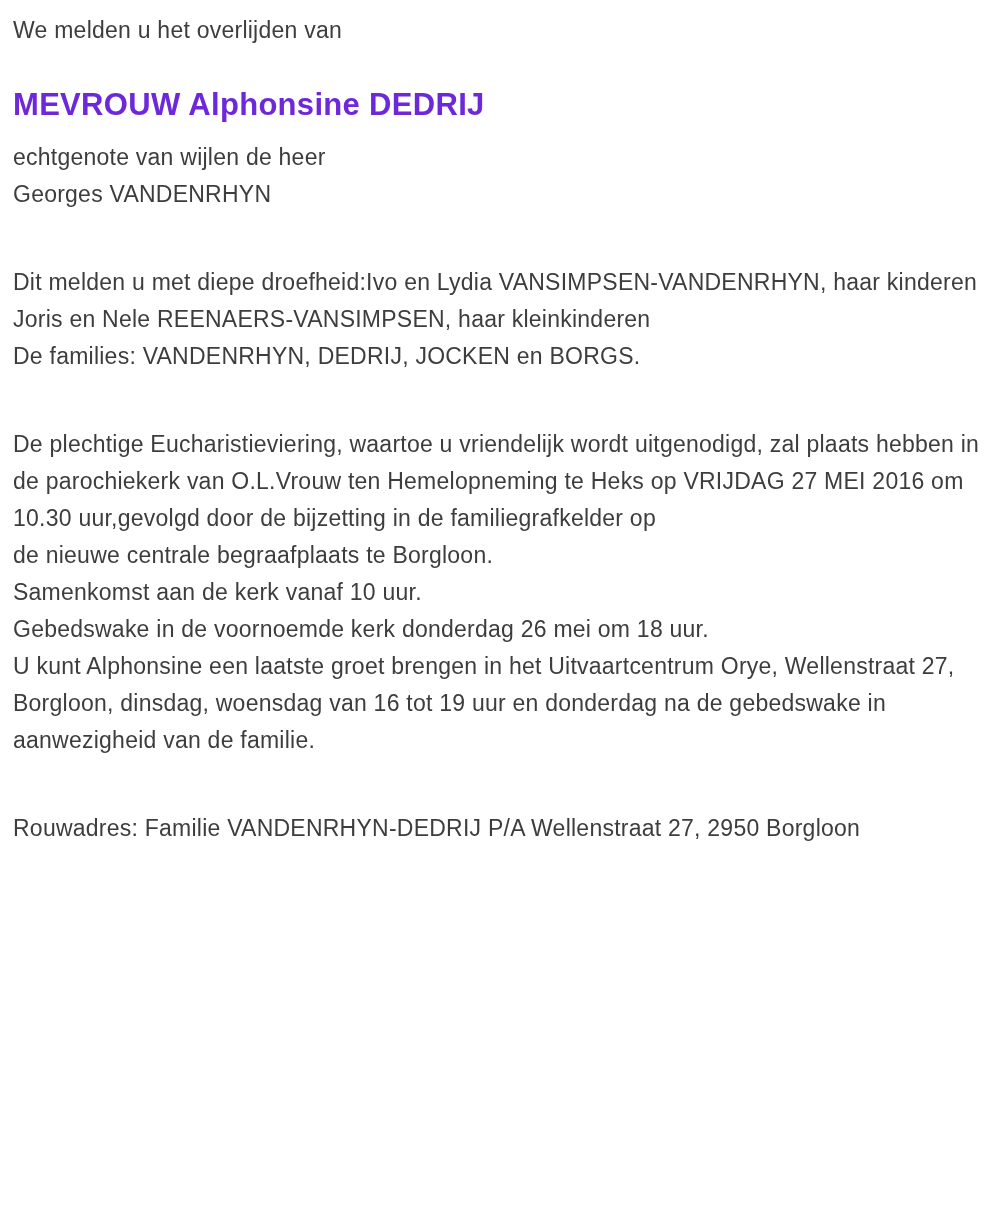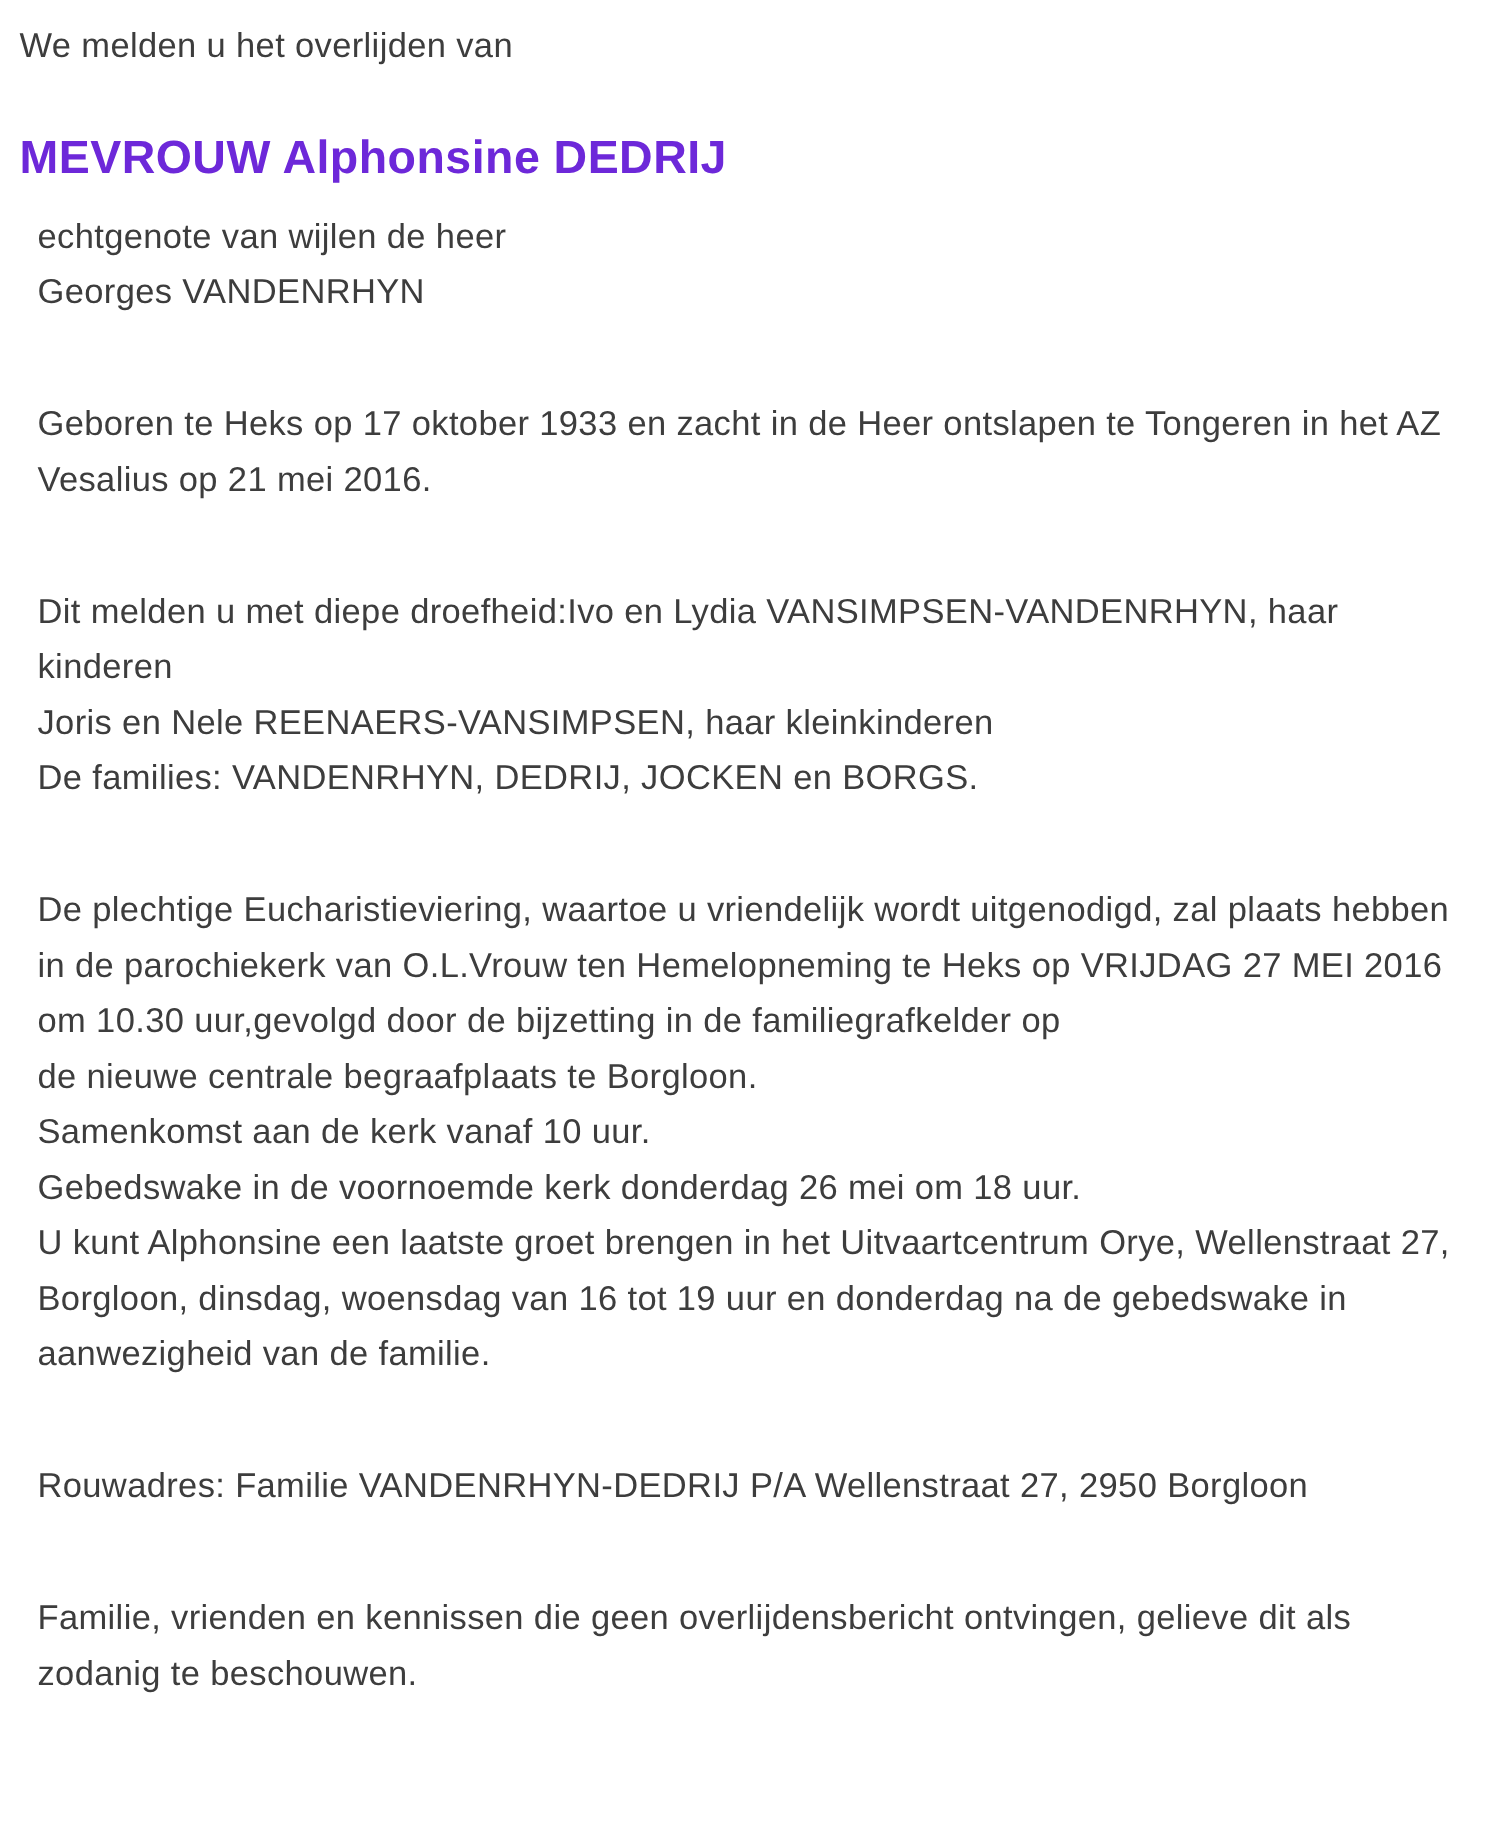--- a/index.html
+++ b/index.html
@@ -25,50 +25,48 @@
   }
   .title {
     margin: 0 0 14px 0;
     font-size: 31px;
     line-height: 40px;
     font-weight: 700;
     color: #6d28d9;
     letter-spacing: 0.01em;
   }
   .para {
-    margin: 0 0 51px 12px;
+    margin: 0 0 51px 0;
     font-size: 23px;
     line-height: 37px;
     white-space: pre-line;
   }
   .para:last-child {
     margin-bottom: 0;
   }
 </style>
 </head>
 <body>
 
 <div class="page">
 
   <p class="intro">We melden u het overlijden van</p>
 
   <h1 class="title">MEVROUW Alphonsine DEDRIJ</h1>
 
   <p class="para">echtgenote van wijlen de heer
 Georges VANDENRHYN</p>
 
-  <p class="para">Geboren te Heks op 17 oktober 1933 en zacht in de Heer ontslapen te Tongeren in het AZ Vesalius op 21 mei 2016.</p>
 
   <p class="para">Dit melden u met diepe droefheid:Ivo en Lydia VANSIMPSEN-VANDENRHYN, haar kinderen
 Joris en Nele REENAERS-VANSIMPSEN, haar kleinkinderen
 De families: VANDENRHYN, DEDRIJ, JOCKEN en BORGS.</p>
 
   <p class="para">De plechtige Eucharistieviering, waartoe u vriendelijk wordt uitgenodigd, zal plaats hebben in de parochiekerk van O.L.Vrouw ten Hemelopneming te Heks op VRIJDAG 27 MEI 2016 om 10.30 uur,gevolgd door de bijzetting in de familiegrafkelder op
 de nieuwe centrale begraafplaats te Borgloon.
 Samenkomst aan de kerk vanaf 10 uur.
 Gebedswake in de voornoemde kerk donderdag 26 mei om 18 uur.
 U kunt Alphonsine een laatste groet brengen in het Uitvaartcentrum Orye, Wellenstraat 27, Borgloon, dinsdag, woensdag van 16 tot 19 uur en donderdag na de gebedswake in aanwezigheid van de familie.</p>
 
   <p class="para">Rouwadres: Familie VANDENRHYN-DEDRIJ P/A Wellenstraat 27, 2950 Borgloon</p>
 
-  <p class="para">Familie, vrienden en kennissen die geen overlijdensbericht ontvingen, gelieve dit als zodanig te beschouwen.</p>
 
 </div>
 
 </body></html>

